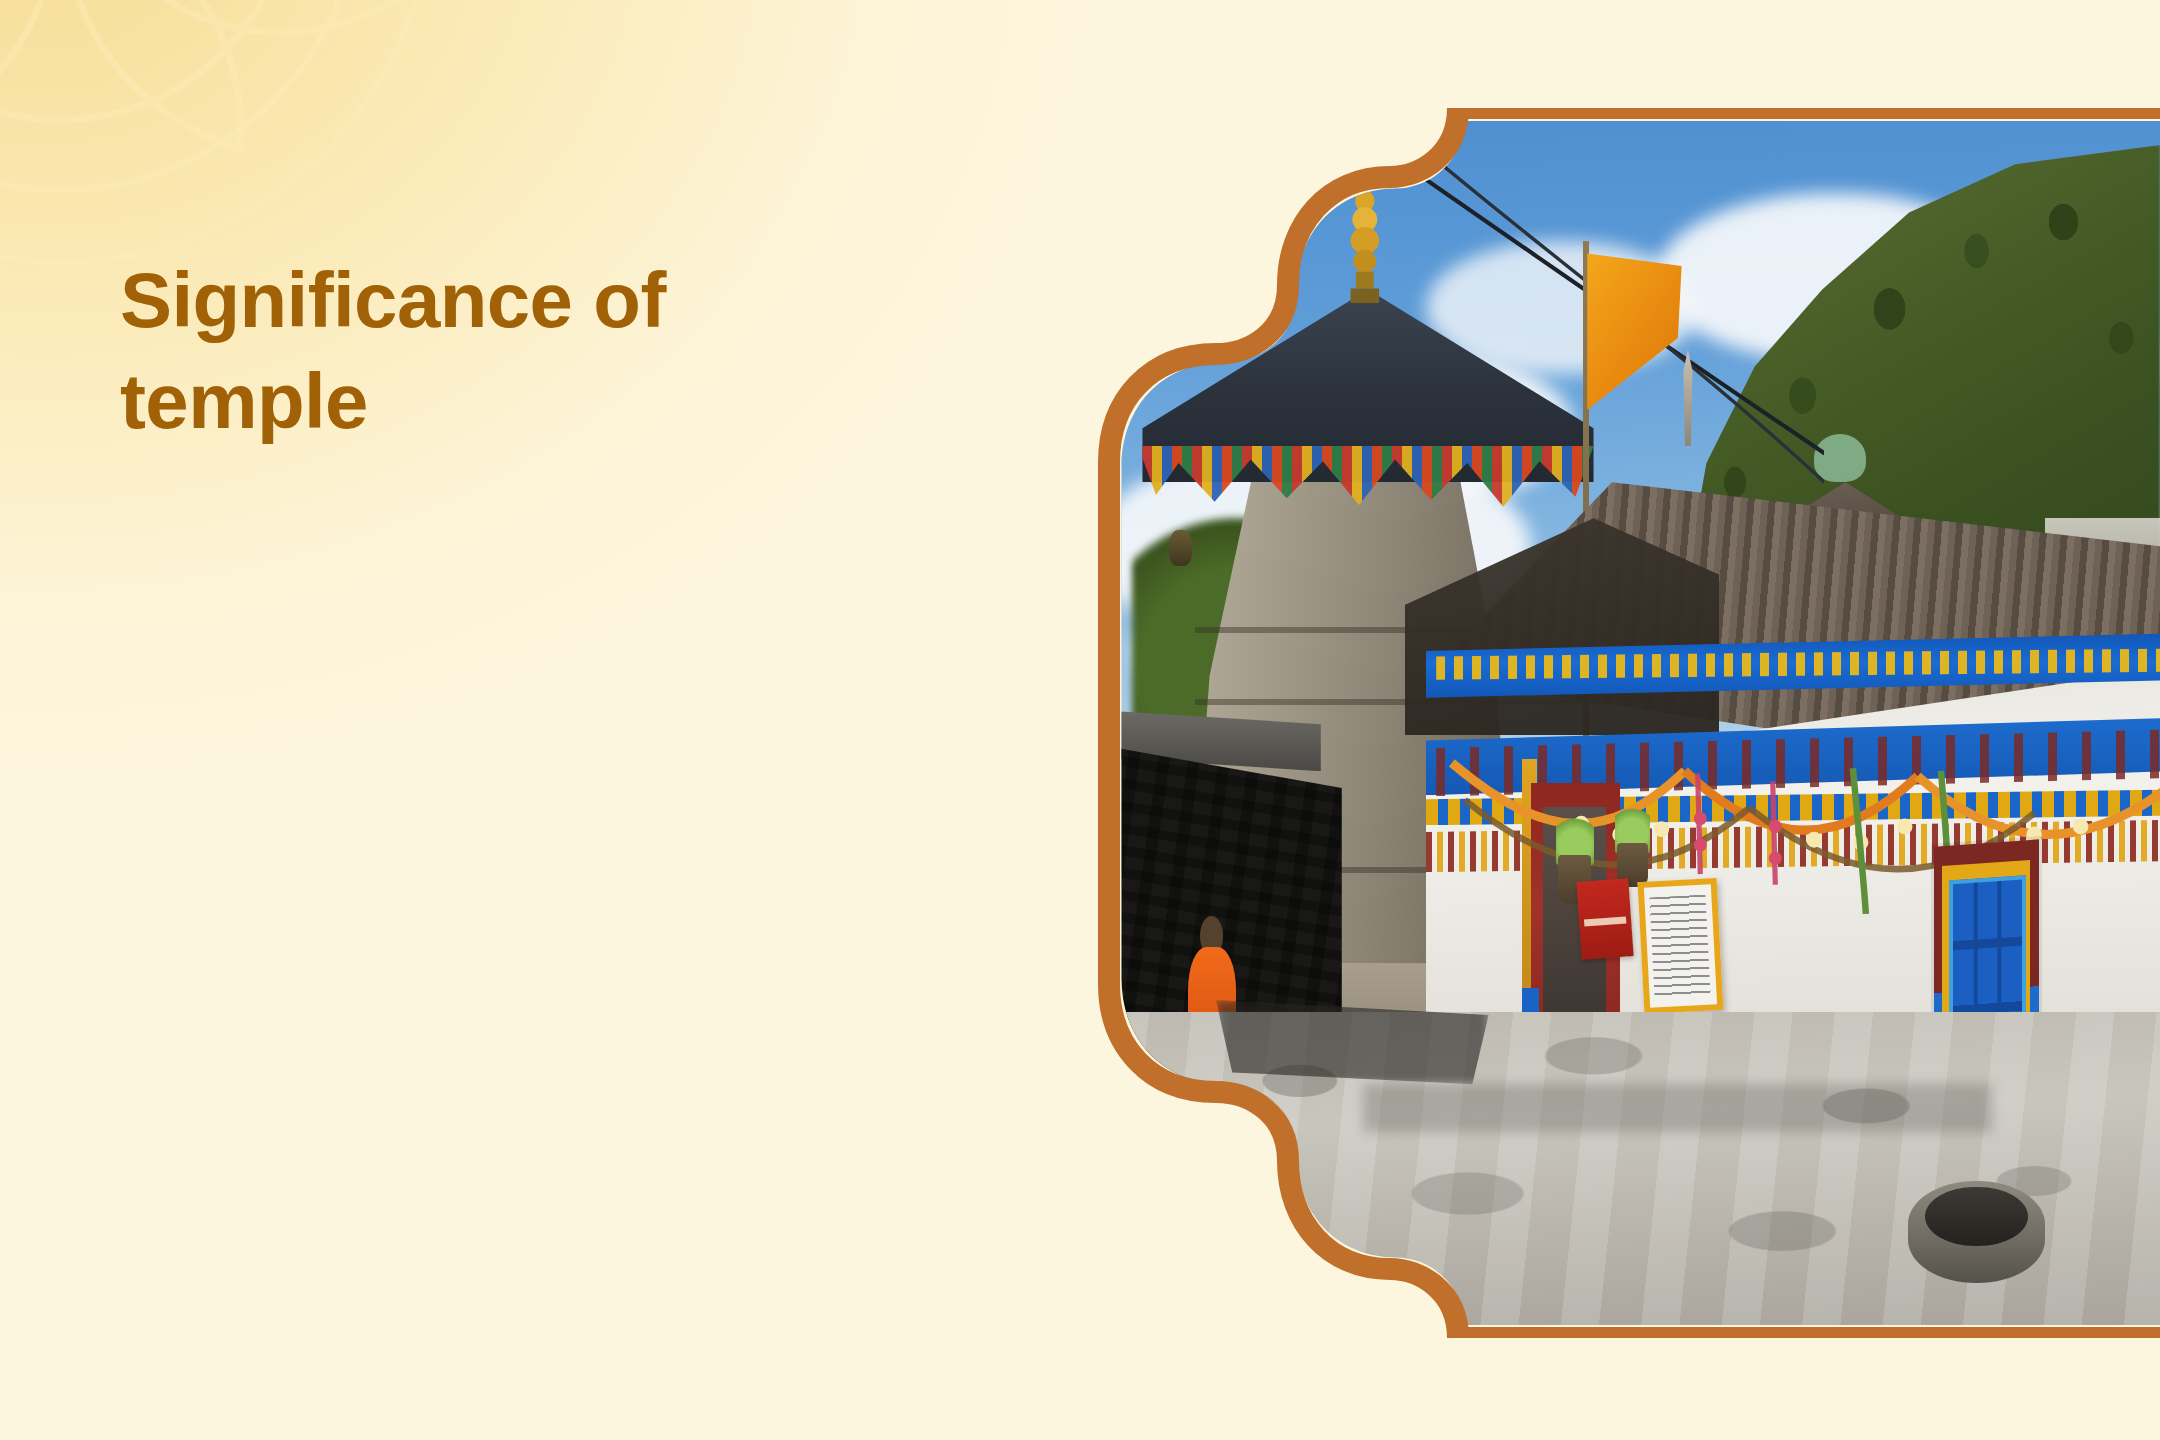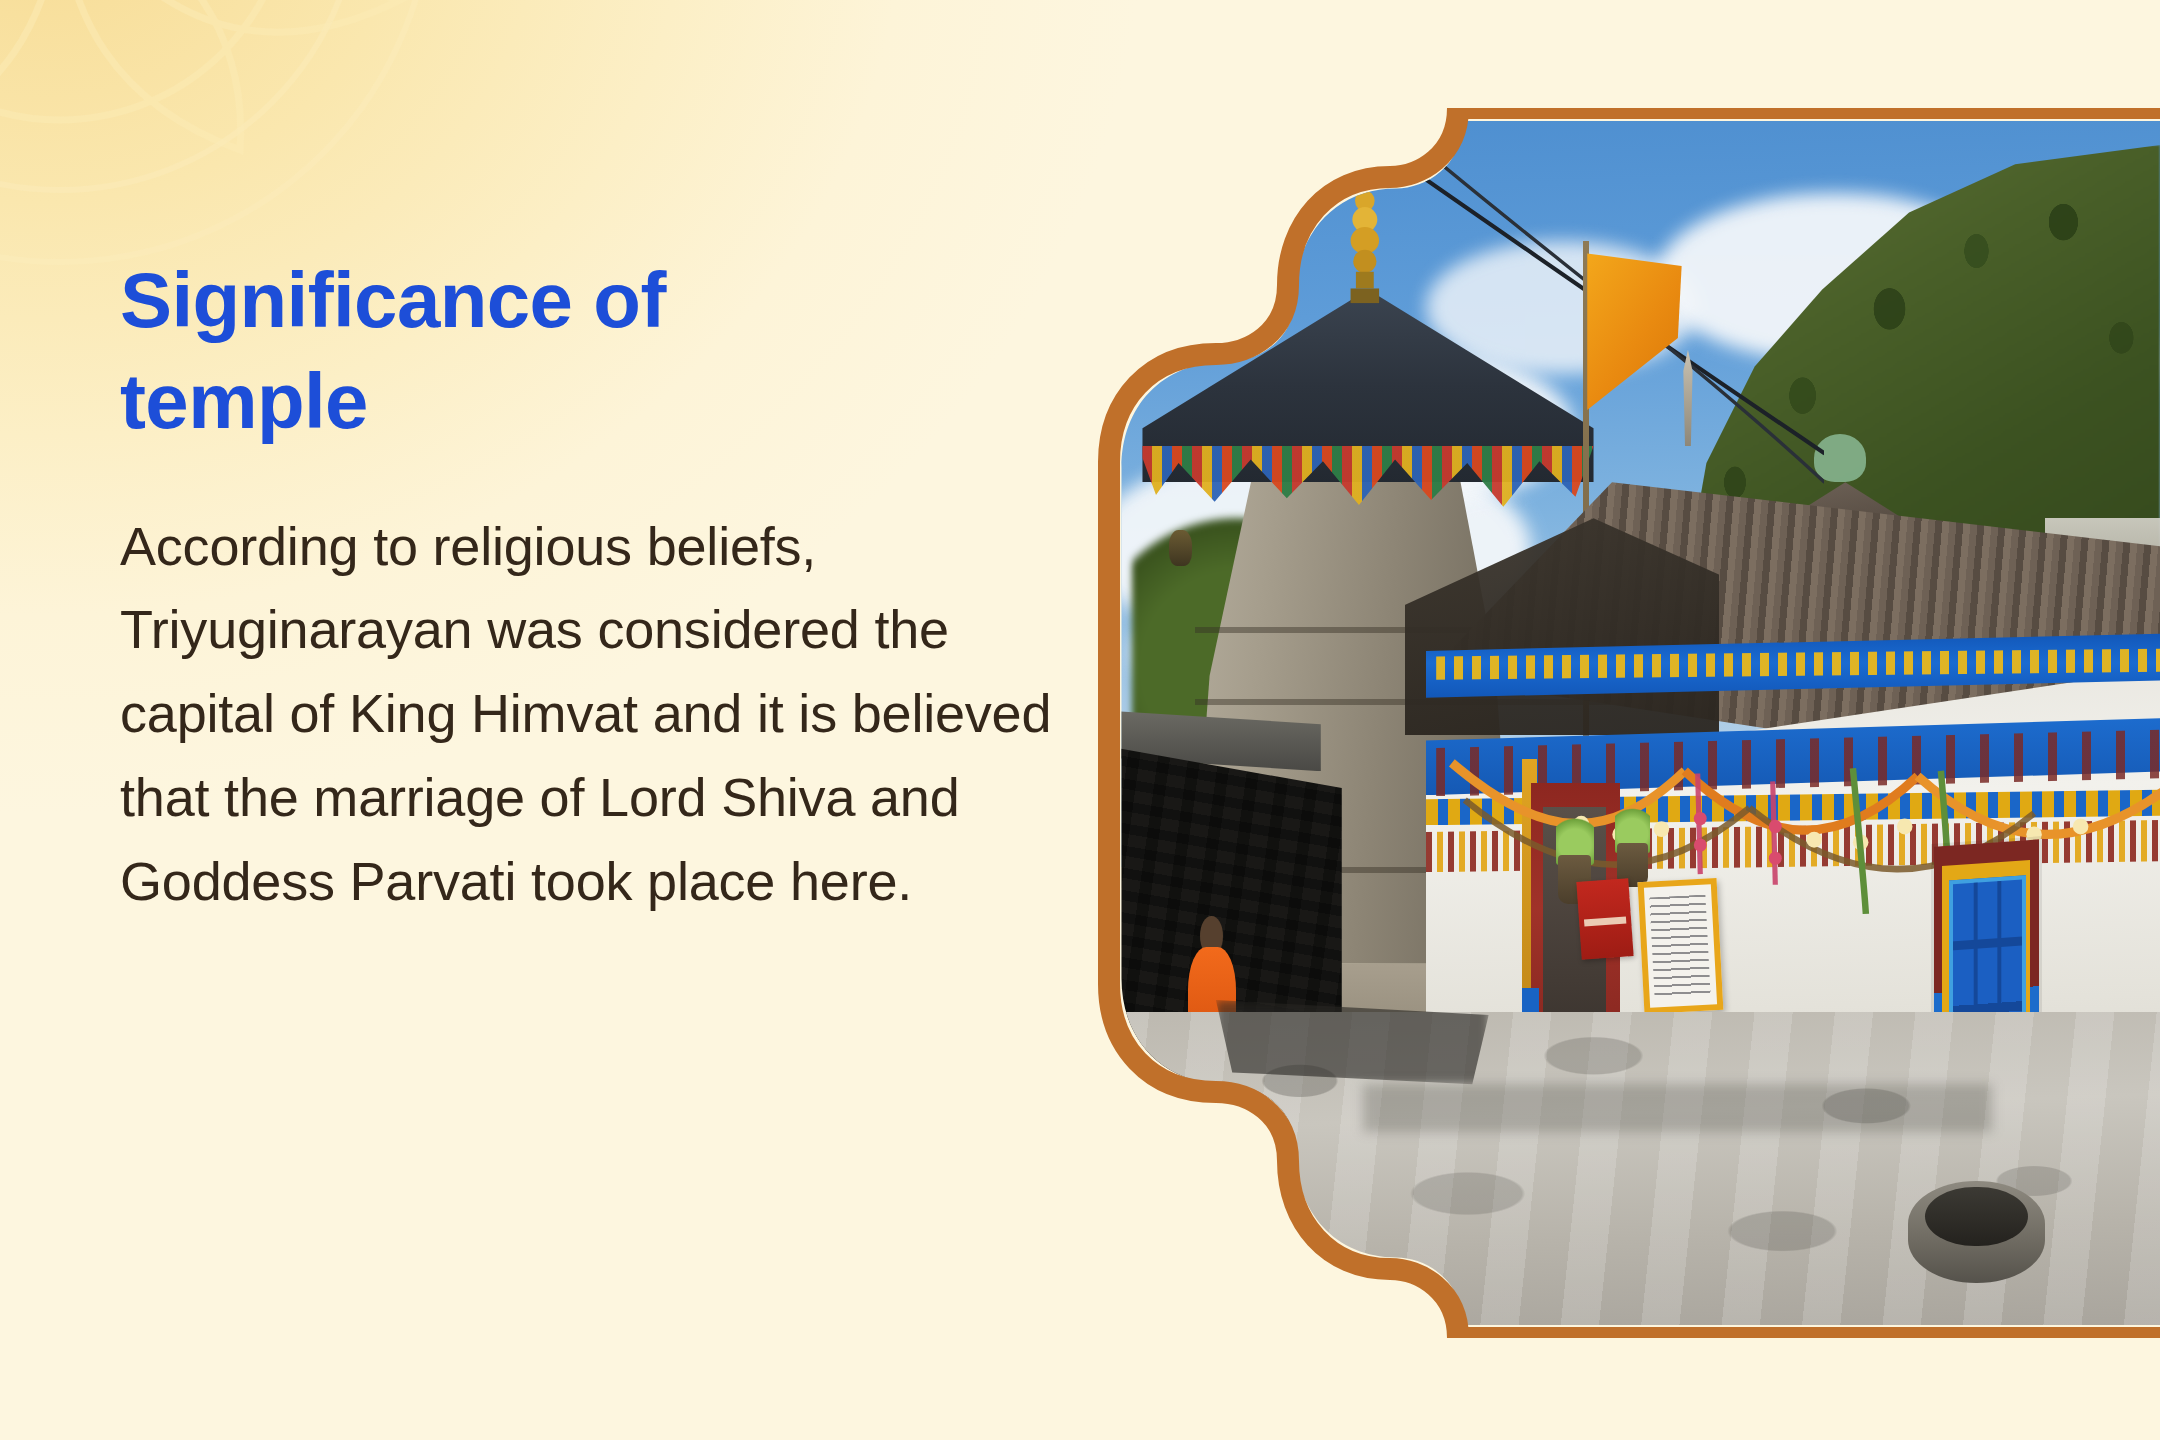--- a/index.html
+++ b/index.html
@@ -28,21 +28,21 @@
   #text-column{
     position:absolute;
     left:120px; top:250px;
     width:960px;
   }
   #page-title{
     font-size:78px;
     font-weight:bold;
     line-height:1.30;
     letter-spacing:-.6px;
-    color:#1d4ed8;
+    color:#a16207;
     white-space:pre-line;
     margin-bottom:52px;
   }
   #body-paragraph{
     font-size:54px;
     font-weight:500;
     line-height:1.55;
     letter-spacing:-.2px;
     color:#34271A;
     max-width:945px;
@@ -424,21 +424,20 @@
     <g stroke="#FBEDBE" stroke-width="6" opacity="0.75">
       <circle cx="300" cy="190" r="300"></circle>
       <circle cx="300" cy="190" r="372"></circle>
     </g>
   </svg>
 </div>
 
 <div id="text-column">
   <h1 id="page-title">Significance of
 temple</h1>
-  <p id="body-paragraph">According to religious beliefs, Triyuginarayan was considered the capital of King Himvat and it is believed that the marriage of Lord Shiva and Goddess Parvati took place here.</p>
 </div>
 
 <div id="photo-frame">
 
   <svg width="0" height="0" style="position:absolute" aria-hidden="true">
     <defs>
       <clipPath id="temple-clip" clipPathUnits="objectBoundingBox">
         <path d="M0.335,0 H1 V1 H0.335
                  C0.335,0.962 0.300,0.944 0.272,0.944
                  C0.214,0.944 0.176,0.906 0.176,0.856

